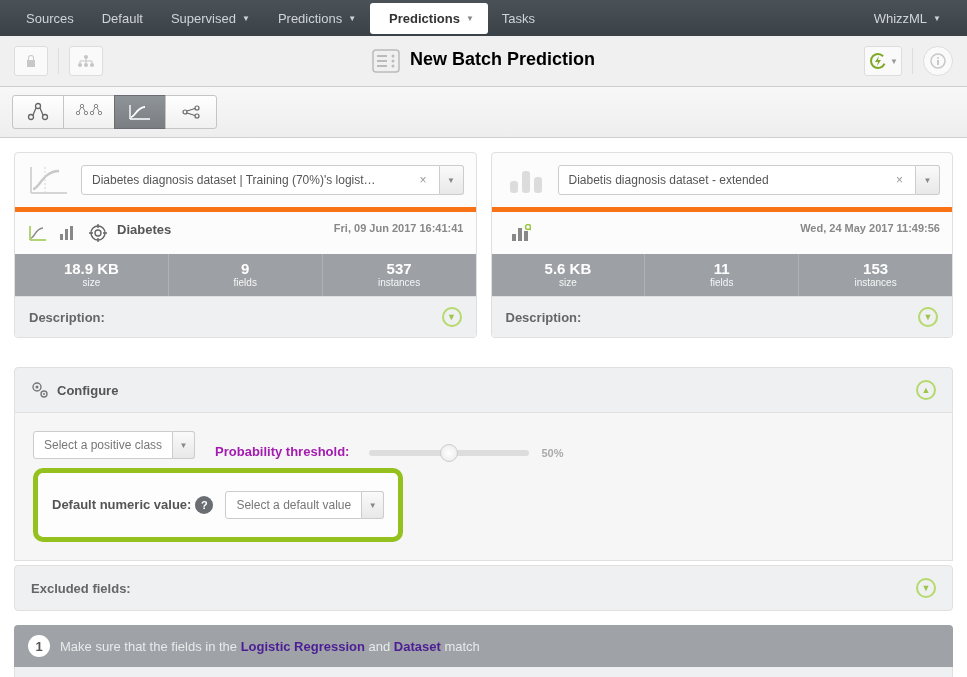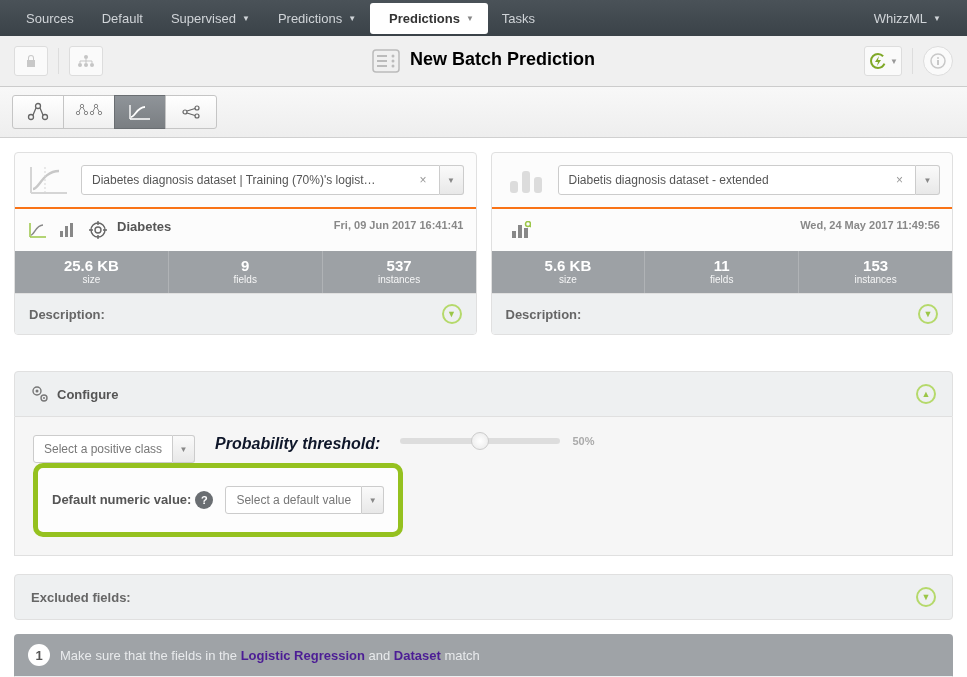--- a/index.html
+++ b/index.html
@@ -25,21 +25,21 @@
     
     .viewtabs { background: linear-gradient(#f8f8f8, #eee); border-bottom: 1px solid #d0d0d0; padding: 8px 12px; display: flex; gap: 0; align-items: center; }
     .viewtabs .tab { width: 52px; height: 34px; background: linear-gradient(#fff, #f0f0f0); border: 1px solid #c5c5c5; display: flex; align-items: center; justify-content: center; margin-left: -1px; }
     .viewtabs .tab:first-child { border-radius: 3px 0 0 3px; margin-left: 0; }
     .viewtabs .tab:last-child { border-radius: 0 3px 3px 0; }
     .viewtabs .tab.active { background: linear-gradient(#8f9499, #7a7e82); border-color: #6a6e72; }
     
     
     .panels { display: flex; gap: 14px; padding: 14px; }
     .panel { flex: 1; border: 1px solid #e0e0e0; border-radius: 4px; background: #fcfcfc; overflow: hidden; }
-    .panel-header { display: flex; align-items: center; padding: 10px 12px; gap: 10px; border-bottom: 2px solid #f97316; }
+    .panel-header { display: flex; align-items: center; padding: 10px 12px; gap: 10px; border-bottom: 5px solid #f97316; }
     .panel-icon { width: 44px; height: 34px; display: flex; align-items: center; justify-content: center; }
     .select-box { flex: 1; display: flex; }
     .select-box .select-text { flex: 1; border: 1px solid #ccc; border-radius: 3px 0 0 3px; padding: 7px 10px; background: #fff; color: #555; font-size: 12px; white-space: nowrap; overflow: hidden; text-overflow: ellipsis; display: flex; justify-content: space-between; align-items: center; }
     .select-box .select-caret { border: 1px solid #ccc; border-left: none; background: linear-gradient(#fafafa,#e8e8e8); width: 24px; display: flex; align-items: center; justify-content: center; border-radius: 0 3px 3px 0; color: #888; font-size: 8px; }
     
     .panel-meta { display: flex; padding: 10px 12px; gap: 8px; }
     .meta-icon { width: 22px; height: 22px; display:flex; align-items:center; justify-content:center; }
     .meta-target { font-weight: 600; color: #555; font-size: 13px; }
     .meta-date { margin-left: auto; color: #888; font-size: 11px; font-weight: 600; }
     
@@ -47,40 +47,40 @@
     .stat { flex: 1; padding: 6px 4px 8px; border-right: 1px solid #b0b3b6; }
     .stat:last-child { border-right: none; }
     .stat .val { font-size: 15px; font-weight: 600; }
     .stat .lbl { font-size: 10px; opacity: 0.9; }
     
     .desc-row { display: flex; justify-content: space-between; align-items: center; padding: 10px 14px; background: #eef0f1; border-top: 1px solid #e0e0e0; font-weight: 600; color: #666; }
     .collapse-btn { width: 20px; height: 20px; border: 2px solid #b5d96b; border-radius: 50%; display: flex; align-items: center; justify-content: center; color: #9bc647; font-size: 9px; }
     
     
     .sections { padding: 0 14px 20px; }
-    .section-head { display: flex; align-items: center; gap: 8px; padding: 12px 16px; background: #eef0f1; border: 1px solid #e0e0e0; border-radius: 4px 4px 0 0; font-weight: 700; color: #555; margin-top: 22px; }
+    .section-head { display: flex; align-items: center; gap: 8px; padding: 12px 16px; background: #eef0f1; border: 1px solid #e0e0e0; border-radius: 4px 4px 0 0; font-weight: 700; color: #555; margin-top: 15px; }
     .section-head .collapse-btn { margin-left: auto; }
     .section-body { border: 1px solid #e0e0e0; border-top: none; background: #f6f6f6; padding: 18px; }
     
-    .config-row { display: flex; align-items: flex-start; gap: 20px; margin-bottom: 0; }
+    .config-row { display: flex; align-items: flex-end; gap: 20px; margin-bottom: 9px; }
     .mini-select { display: flex; }
     .mini-select .select-text { border: 1px solid #ccc; border-radius: 3px 0 0 3px; padding: 6px 10px; background: #fff; color: #777; font-size: 12px; min-width: 130px; }
     .mini-select .select-caret { border: 1px solid #ccc; border-left: none; background: linear-gradient(#fafafa,#e8e8e8); width: 22px; display: flex; align-items: center; justify-content: center; border-radius: 0 3px 3px 0; color: #888; font-size: 8px; }
     
-    .prob-label { color: #0f172a; font-weight: 600; font-size: 16px; font-style: italic; }
+    .prob-label { color: #a21caf; font-weight: 600; font-size: 13px; }
     .slider-wrap { display: flex; align-items: center; gap: 12px; }
     .slider { width: 160px; height: 6px; background: #ddd; border-radius: 3px; position: relative; }
     .slider-thumb { position: absolute; left: 50%; top: 50%; transform: translate(-50%,-50%); width: 18px; height: 18px; background: radial-gradient(#fff,#e8e8e8); border: 1px solid #ccc; border-radius: 50%; }
     .slider-val { color: #aaa; font-size: 11px; font-weight: 600; }
     
     .highlight-box { border: 5px solid #95c11f; border-radius: 10px; padding: 18px 14px; display: inline-flex; align-items: center; gap: 12px; background: #fdfdfd; }
     .hl-label { font-weight: 700; color: #555; }
     .help-q { width: 18px; height: 18px; background: #6a6e72; color: #fff; border-radius: 50%; display: inline-flex; align-items: center; justify-content: center; font-size: 11px; font-weight: bold; margin-left: 4px; }
     
-    .sub-row { display: flex; justify-content: space-between; align-items: center; padding: 12px 16px; background: #eef0f1; border: 1px solid #e0e0e0; border-radius: 4px; margin-top: 18px; font-weight: 700; color: #666; }
+    .sub-row { display: flex; justify-content: space-between; align-items: center; padding: 12px 16px; background: #eef0f1; border: 1px solid #e0e0e0; border-radius: 4px; margin-top: 4px; font-weight: 700; color: #666; }
     
     .step-banner { background: #9fa3a7; color: #e8eaec; border-radius: 4px 4px 0 0; padding: 10px 14px; display: flex; align-items: center; gap: 10px; margin-top: 14px; }
     .step-num { width: 22px; height: 22px; background: #fff; color: #555; border-radius: 50%; display: flex; align-items: center; justify-content: center; font-weight: 700; font-size: 13px; }
     .step-banner strong { color: #4c1d95; }
     
     .fields-map-row { display: flex; justify-content: space-between; align-items: center; padding: 12px 16px; background: #eef0f1; border: 1px solid #e0e0e0; border-top: none; border-radius: 0 0 4px 4px; font-weight: 700; color: #666; }
     
     .x-close { color: #999; cursor: pointer; padding: 0 2px; }
     
     svg { display: block; }
@@ -240,21 +240,21 @@
               <line x1="9" y1="14" x2="9" y2="18" stroke="#666" stroke-width="1.4"></line>
               <line x1="0" y1="9" x2="4" y2="9" stroke="#666" stroke-width="1.4"></line>
               <line x1="14" y1="9" x2="18" y2="9" stroke="#666" stroke-width="1.4"></line>
             </svg>
           </div>
         <span class="meta-target">Diabetes</span>
         <span class="meta-date">Fri, 09 Jun 2017 16:41:41</span>
       </div>
       <div class="stats">
         <div class="stat">
-            <div class="val">25.6 KB</div>
+            <div class="val">18.9 KB</div>
             <div class="lbl">size</div>
           </div>
         <div class="stat">
             <div class="val">9</div>
             <div class="lbl">fields</div>
           </div>
         <div class="stat">
             <div class="val">537</div>
             <div class="lbl">instances</div>
           </div>

